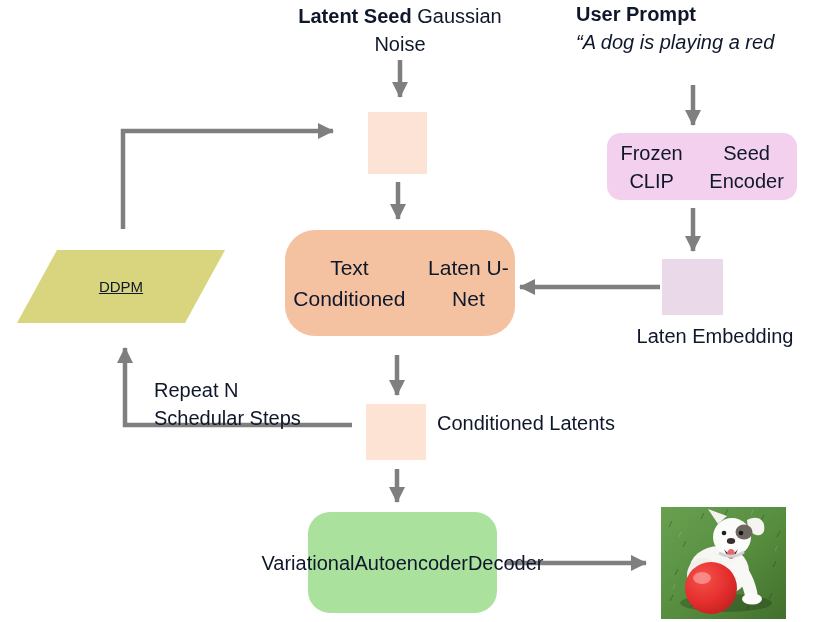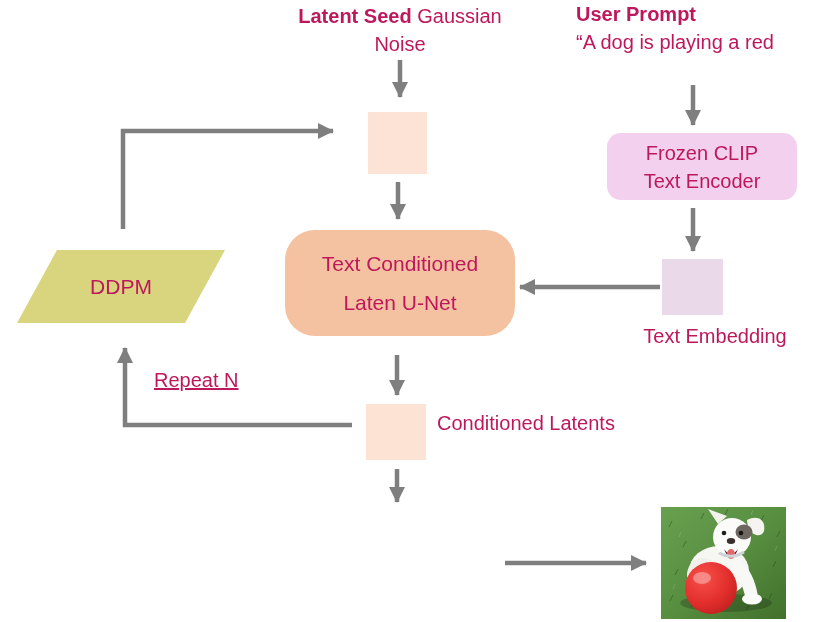--- a/index.html
+++ b/index.html
@@ -1,42 +1,42 @@
 <!DOCTYPE html>
 <html><head>
 <meta charset="utf-8">
 <style>
   html,body{margin:0;padding:0;background:#fff;}
   .canvas{
     position:relative;width:817px;height:622px;background:#ffffff;
-    font-family:"Liberation Sans", sans-serif;color:#be185d;overflow:hidden;
+    font-family:"Liberation Sans", sans-serif;color:#0f172a;overflow:hidden;
   }
   .abs{position:absolute;}
   svg{display:block;}
   .lbl{font-size:20px;line-height:28px;}
   .bold{font-weight:700;}
   .center{text-align:center;}
   .box{
-    position:absolute;display:flex;flex-direction:column;
+    position:absolute;display:flex;flex-direction:row;
     align-items:center;justify-content:center;text-align:center;
   }
   .box span{display:block;}
   .unet-box{left:285px;top:230px;width:230px;height:106px;border-radius:30px;font-size:21px;line-height:31px;gap:8px;}
   .clip-box{left:607px;top:133px;width:190px;height:67px;border-radius:14px;font-size:20px;line-height:28px;}
   .vae-box{left:308px;top:512px;width:189px;height:101px;border-radius:22px;font-size:20px;line-height:30px;}
   .square{position:absolute;}
   .sq-seed{left:368px;top:112px;width:59px;height:62px;}
   .sq-cond{left:366px;top:404px;width:60px;height:56px;}
   .sq-embed{left:662px;top:259px;width:61px;height:56px;}
   .latent-seed-lbl{left:290px;top:2px;width:220px;}
   .user-prompt-lbl{left:576px;top:0px;width:232px;}
-  .ddpm-lbl{left:36px;top:250px;width:170px;height:73px;display:flex;align-items:center;justify-content:center;font-size:21px;}
+  .ddpm-lbl{left:36px;top:250px;width:170px;height:73px;display:flex;align-items:center;justify-content:center;font-size:15px;text-decoration:underline;}
   .embed-lbl{left:615px;top:322px;width:200px;}
   .cond-lbl{left:437px;top:409px;}
-  .repeat-lbl{left:154px;top:366px;text-decoration:underline;}
+  .repeat-lbl{left:154px;top:376px;}
   .dog-img{left:661px;top:507px;width:125px;height:112px;}
 </style>
 </head>
 <body>
 
 <div class="canvas">
 
   <svg class="abs" style="left:0;top:0;" width="817" height="622" viewBox="0 0 817 622">
     <defs>
       <marker id="ah" markerUnits="userSpaceOnUse" markerWidth="18" markerHeight="16" refX="15" refY="8" orient="auto">
@@ -60,46 +60,52 @@
     </g>
   </svg>
 
   <div class="abs latent-seed-lbl lbl center">
     <span class="bold">Latent Seed</span>
     <span>Gaussian Noise</span>
   </div>
 
   <div class="abs user-prompt-lbl lbl">
     <span style="display:block;" class="bold">User Prompt</span>
-    <span style="display:block;">“A dog is playing a red</span>
+    <span style="display:block;font-style:italic;">“A dog is playing a red</span>
   </div>
 
   <div class="square sq-seed" style="background-color: rgb(252, 227, 213);"></div>
   <div class="square sq-cond" style="background-color: rgb(252, 227, 212);"></div>
   <div class="square sq-embed" style="background-color: rgb(233, 217, 233);"></div>
 
   <div class="box unet-box" style="background-color: rgb(245, 194, 161);">
     <span>Text Conditioned</span>
     <span>Laten U-Net</span>
   </div>
 
   <div class="box clip-box" style="background-color: rgb(242, 208, 238);">
     <span>Frozen CLIP</span>
-    <span>Text Encoder</span>
+    <span>Seed Encoder</span>
   </div>
 
+  <div class="box vae-box" style="background-color: rgb(169, 225, 157);">
+    <span>Variational</span>
+    <span>Autoencoder</span>
+    <span>Decoder</span>
+  </div>
 
   <div class="abs ddpm-lbl">DDPM</div>
 
-  <div class="abs embed-lbl lbl center">Text Embedding</div>
+  <div class="abs embed-lbl lbl center">Laten Embedding</div>
 
   <div class="abs cond-lbl lbl">Conditioned Latents</div>
 
   <div class="abs repeat-lbl lbl">
     <span style="display:block;">Repeat N</span>
+    <span style="display:block;">Schedular Steps</span>
   </div>
 
   <svg class="abs dog-img" viewBox="0 0 125 112" role="img" aria-label="dog playing with red ball on green grass">
     <defs>
       <linearGradient id="grass" x1="0" y1="0" x2="1" y2="1">
         <stop offset="0" stop-color="#68a050"></stop>
         <stop offset="0.55" stop-color="#568c3e"></stop>
         <stop offset="1" stop-color="#41702c"></stop>
       </linearGradient>
       <radialGradient id="ballg" cx="0.35" cy="0.3" r="0.9">

